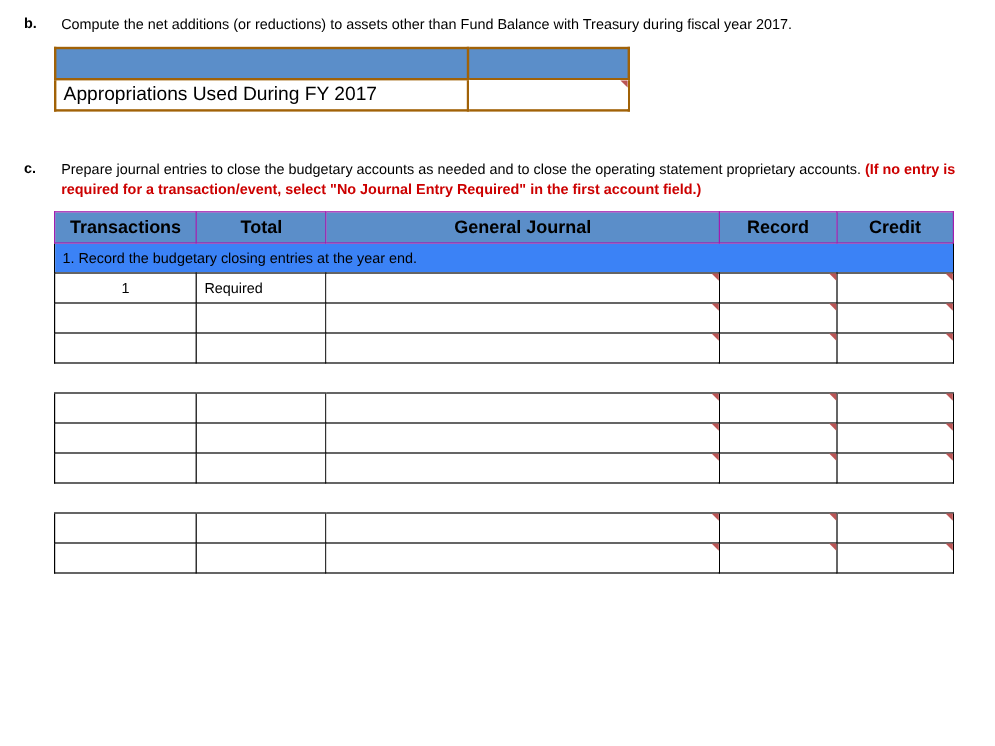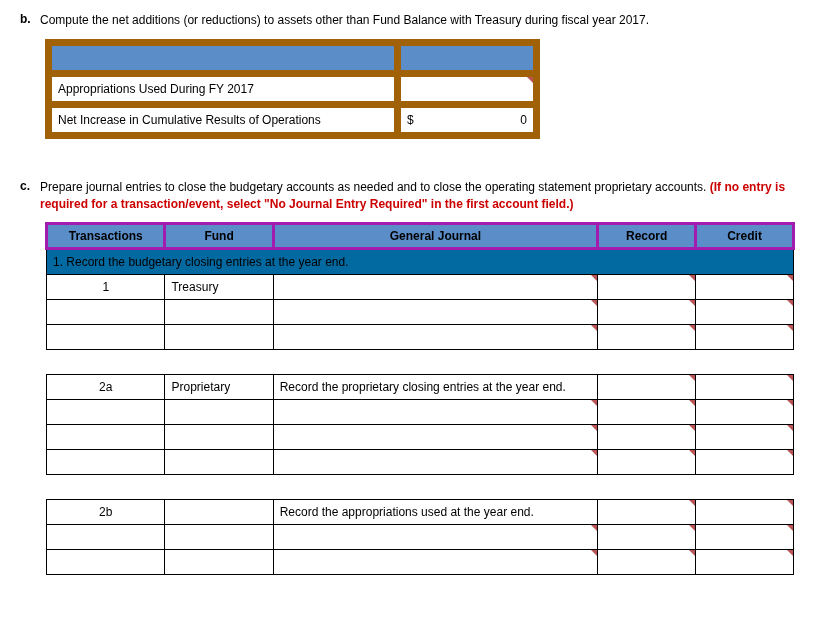--- a/index.html
+++ b/index.html
@@ -16,34 +16,35 @@
     display: flex;
     margin-bottom: 10px;
   }
   .q-label {
     font-weight: bold;
     width: 20px;
     flex-shrink: 0;
   }
   .q-text {
     line-height: 1.4;
+    margin-left: 11px;
   }
   .red-text { color: #c00; font-weight: bold; }
 
   
   .table-b {
     border-collapse: collapse;
     margin-left: 25px;
     margin-top: 8px;
     margin-bottom: 40px;
   }
   .table-b td, .table-b th {
-    border: 7px solid #a16207;
+    border: 2px solid #a16207;
     padding: 3px 6px;
-    font-size: 12px;
+    font-size: 16px;
     text-align: left;
     height: 18px;
   }
   .table-b .hdr {
     background: #5b8ec9;
   }
   .table-b .col-label { width: 330px; }
   .table-b .col-val { width: 120px; text-align: right; }
   .input-cell {
     background: #fff;
@@ -60,44 +61,44 @@
 
   
   .table-c {
     border-collapse: collapse;
     margin-left: 25px;
     margin-top: 8px;
     width: 750px;
   }
   .table-c th {
     background: #5b8ec9;
-    border: 3px solid #a21caf;
+    border: 1px solid #a21caf;
     padding: 4px 6px;
-    font-size: 12px;
+    font-size: 15px;
     font-weight: bold;
     text-align: center;
   }
   .table-c td {
     border: 1px solid #000;
     padding: 3px 6px;
     font-size: 12px;
     height: 18px;
     position: relative;
   }
   .table-c .col-trans { width: 100px; text-align: center; }
   .table-c .col-fund  { width: 90px; }
   .table-c .col-gj    { width: 300px; margin-left: 12px; }
   .table-c .col-debit { width: 80px; }
   .table-c .col-credit{ width: 80px; margin-left: 36px; }
   .table-c .instruction-row td {
     border-left: 1px solid #000;
     border-right: 1px solid #000;
     border-top: 1px solid #000;
     border-bottom: 1px solid #000;
-    background: #0369a1;
+    background: #3b82f6;
   }
   .no-side-borders {
     border: none !important;
     border-bottom: 1px solid #000 !important;
   }
   .dollar { padding-right: 4px; }
 </style>
 </head>
 <body>
 
@@ -108,53 +109,46 @@
 
 <table class="table-b">
   <tbody>
       <tr>
     <td class="hdr col-label"></td>
     <td class="hdr col-val"></td>
   </tr>
   <tr>
     <td class="col-label">Appropriations Used During FY 2017</td>
     <td class="col-val input-cell dd-corner"></td>
-  </tr>
-  <tr>
-    <td class="col-label">Net Increase in Cumulative Results of Operations</td>
-    <td class="col-val" style="text-align:left;">
-      <span class="dollar">$</span>
-      <span style="float:right;">0</span>
-    </td>
   </tr>
 </tbody>
   </table>
 
 <div class="question-block">
   <div class="q-label">c.</div>
   <div class="q-text">
     <span>Prepare journal entries to close the budgetary accounts as needed and to close the operating statement proprietary accounts. </span><span class="red-text">(If no entry is required for a transaction/event, select "No Journal Entry Required" in the first account field.)</span>
   </div>
 </div>
 
 <table class="table-c">
   <tbody>
       <tr>
     <th class="col-trans">Transactions</th>
-    <th class="col-fund">Fund</th>
+    <th class="col-fund">Total</th>
     <th class="col-gj">General Journal</th>
     <th class="col-debit">Record</th>
     <th class="col-credit">Credit</th>
   </tr>
   <tr class="instruction-row">
     <td colspan="5">1. Record the budgetary closing entries at the year end.</td>
   </tr>
   <tr>
     <td class="col-trans">1</td>
-    <td class="col-fund">Treasury</td>
+    <td class="col-fund">Required</td>
     <td class="col-gj input-cell dd-corner"></td>
     <td class="col-debit input-cell dd-corner"></td>
     <td class="col-credit input-cell dd-corner"></td>
   </tr>
   <tr>
     <td class="col-trans"></td>
     <td class="col-fund"></td>
     <td class="col-gj input-cell dd-corner"></td>
     <td class="col-debit input-cell dd-corner"></td>
     <td class="col-credit input-cell dd-corner"></td>
@@ -167,27 +161,20 @@
     <td class="col-credit input-cell dd-corner"></td>
   </tr>
   <tr>
     <td class="col-trans no-side-borders"></td>
     <td class="col-fund no-side-borders"></td>
     <td class="col-gj no-side-borders"></td>
     <td class="col-debit no-side-borders"></td>
     <td class="col-credit no-side-borders"></td>
   </tr>
   <tr>
-    <td class="col-trans">2a</td>
-    <td class="col-fund">Proprietary</td>
-    <td class="col-gj">Record the proprietary closing entries at the year end.</td>
-    <td class="col-debit input-cell dd-corner"></td>
-    <td class="col-credit input-cell dd-corner"></td>
-  </tr>
-  <tr>
     <td class="col-trans"></td>
     <td class="col-fund"></td>
     <td class="col-gj input-cell dd-corner"></td>
     <td class="col-debit input-cell dd-corner"></td>
     <td class="col-credit input-cell dd-corner"></td>
   </tr>
   <tr>
     <td class="col-trans"></td>
     <td class="col-fund"></td>
     <td class="col-gj input-cell dd-corner"></td>
@@ -202,27 +189,20 @@
     <td class="col-credit input-cell dd-corner"></td>
   </tr>
   <tr>
     <td class="col-trans no-side-borders"></td>
     <td class="col-fund no-side-borders"></td>
     <td class="col-gj no-side-borders"></td>
     <td class="col-debit no-side-borders"></td>
     <td class="col-credit no-side-borders"></td>
   </tr>
   <tr>
-    <td class="col-trans">2b</td>
-    <td class="col-fund"></td>
-    <td class="col-gj">Record the appropriations used at the year end.</td>
-    <td class="col-debit input-cell dd-corner"></td>
-    <td class="col-credit input-cell dd-corner"></td>
-  </tr>
-  <tr>
     <td class="col-trans"></td>
     <td class="col-fund"></td>
     <td class="col-gj input-cell dd-corner"></td>
     <td class="col-debit input-cell dd-corner"></td>
     <td class="col-credit input-cell dd-corner"></td>
   </tr>
   <tr>
     <td class="col-trans"></td>
     <td class="col-fund"></td>
     <td class="col-gj input-cell dd-corner"></td>

